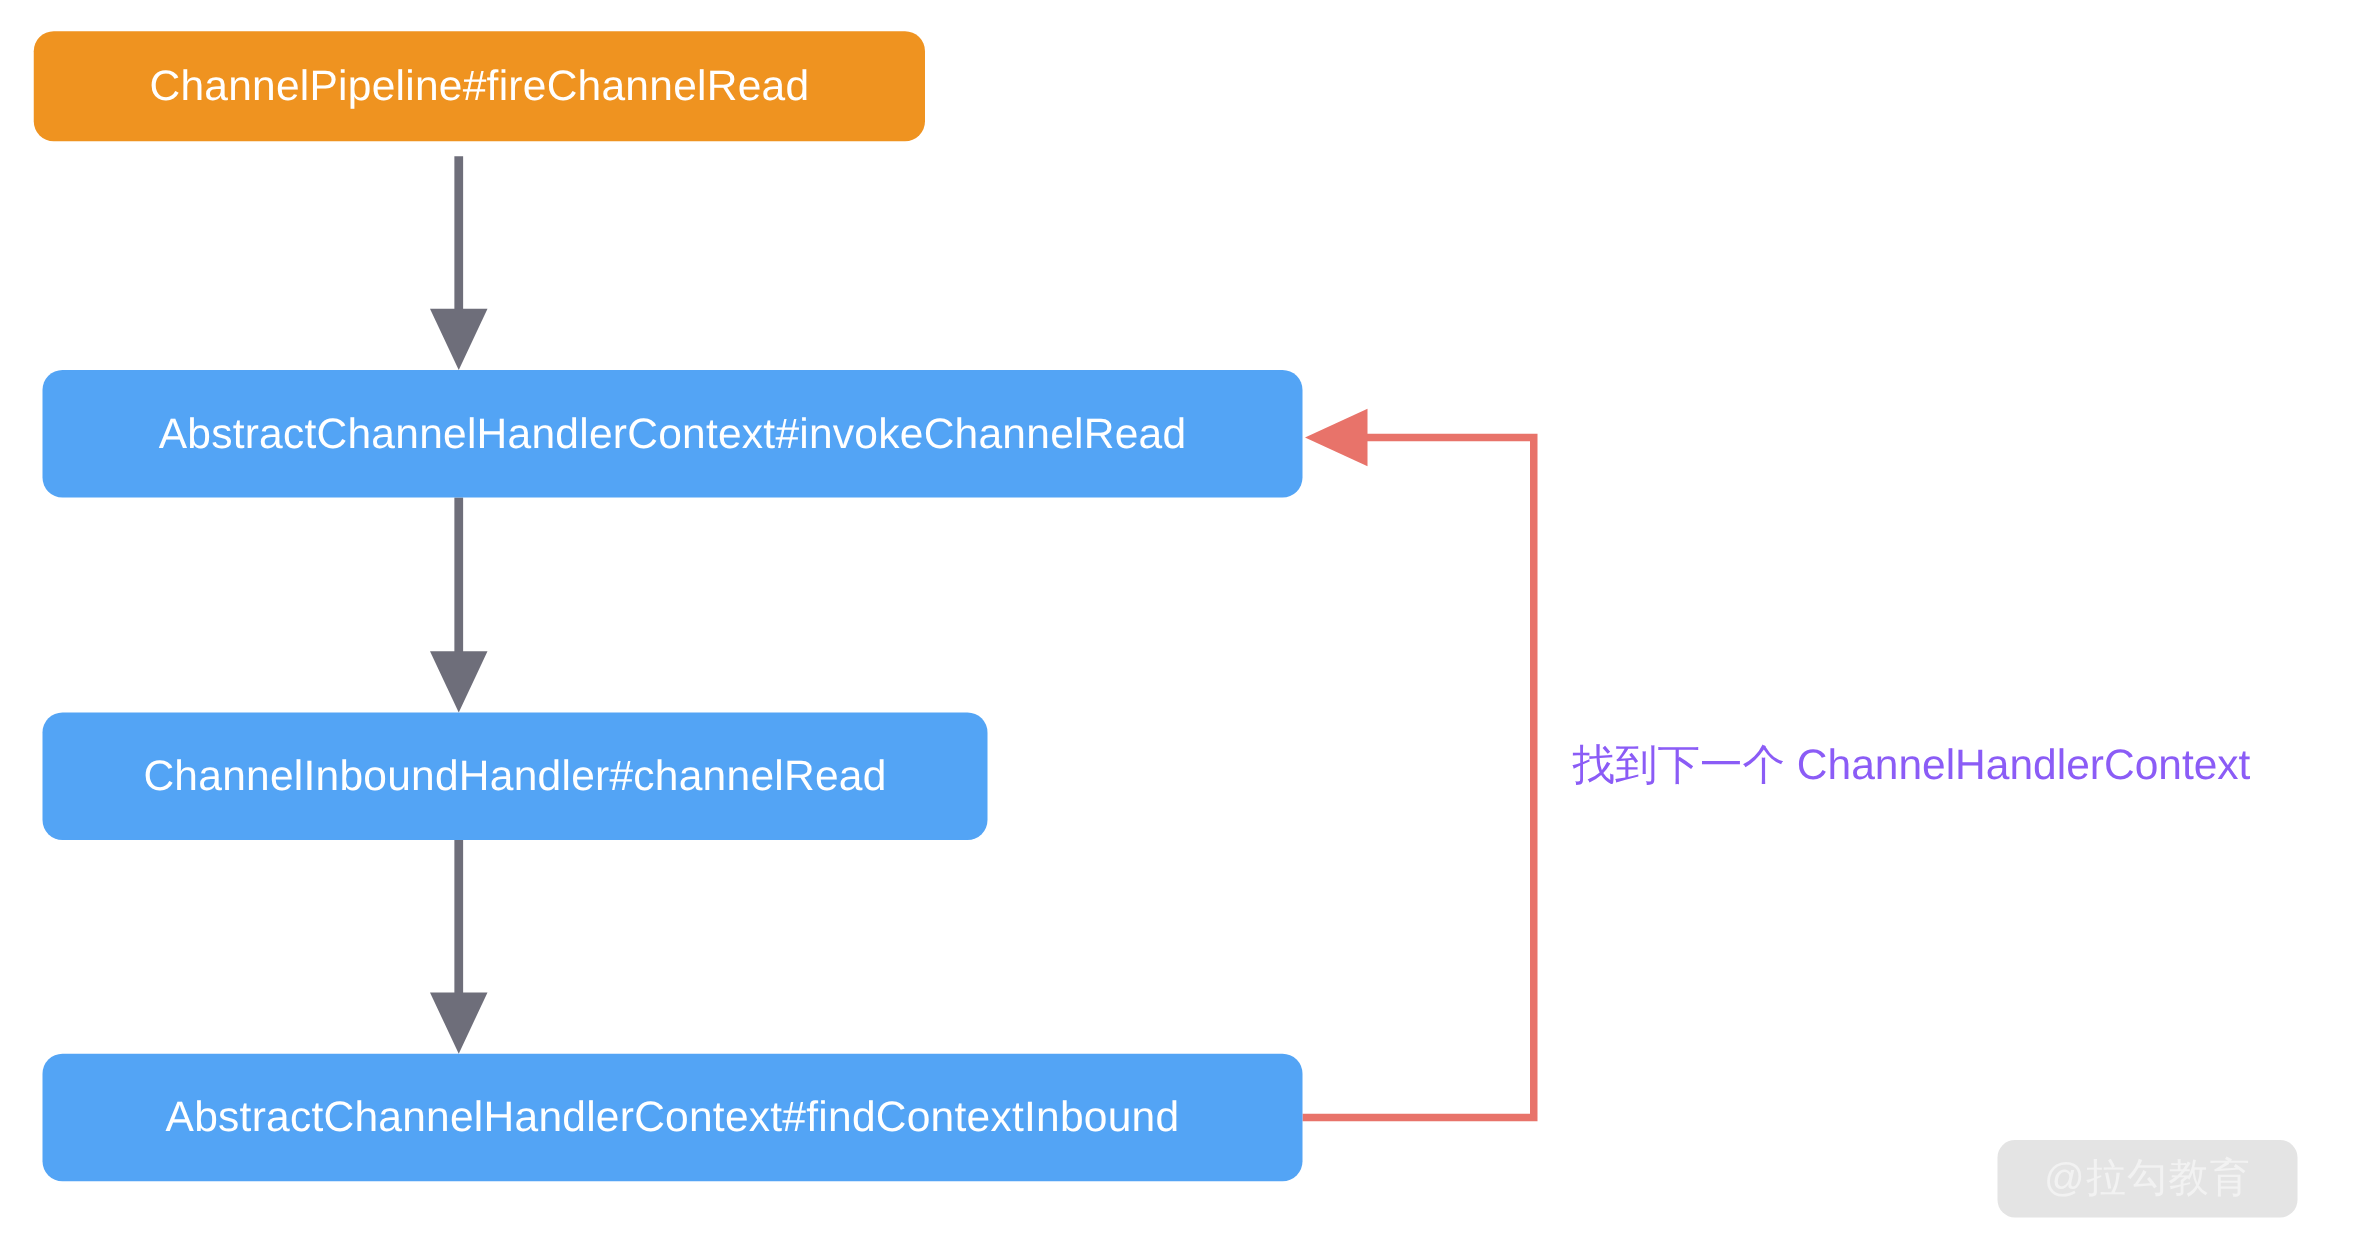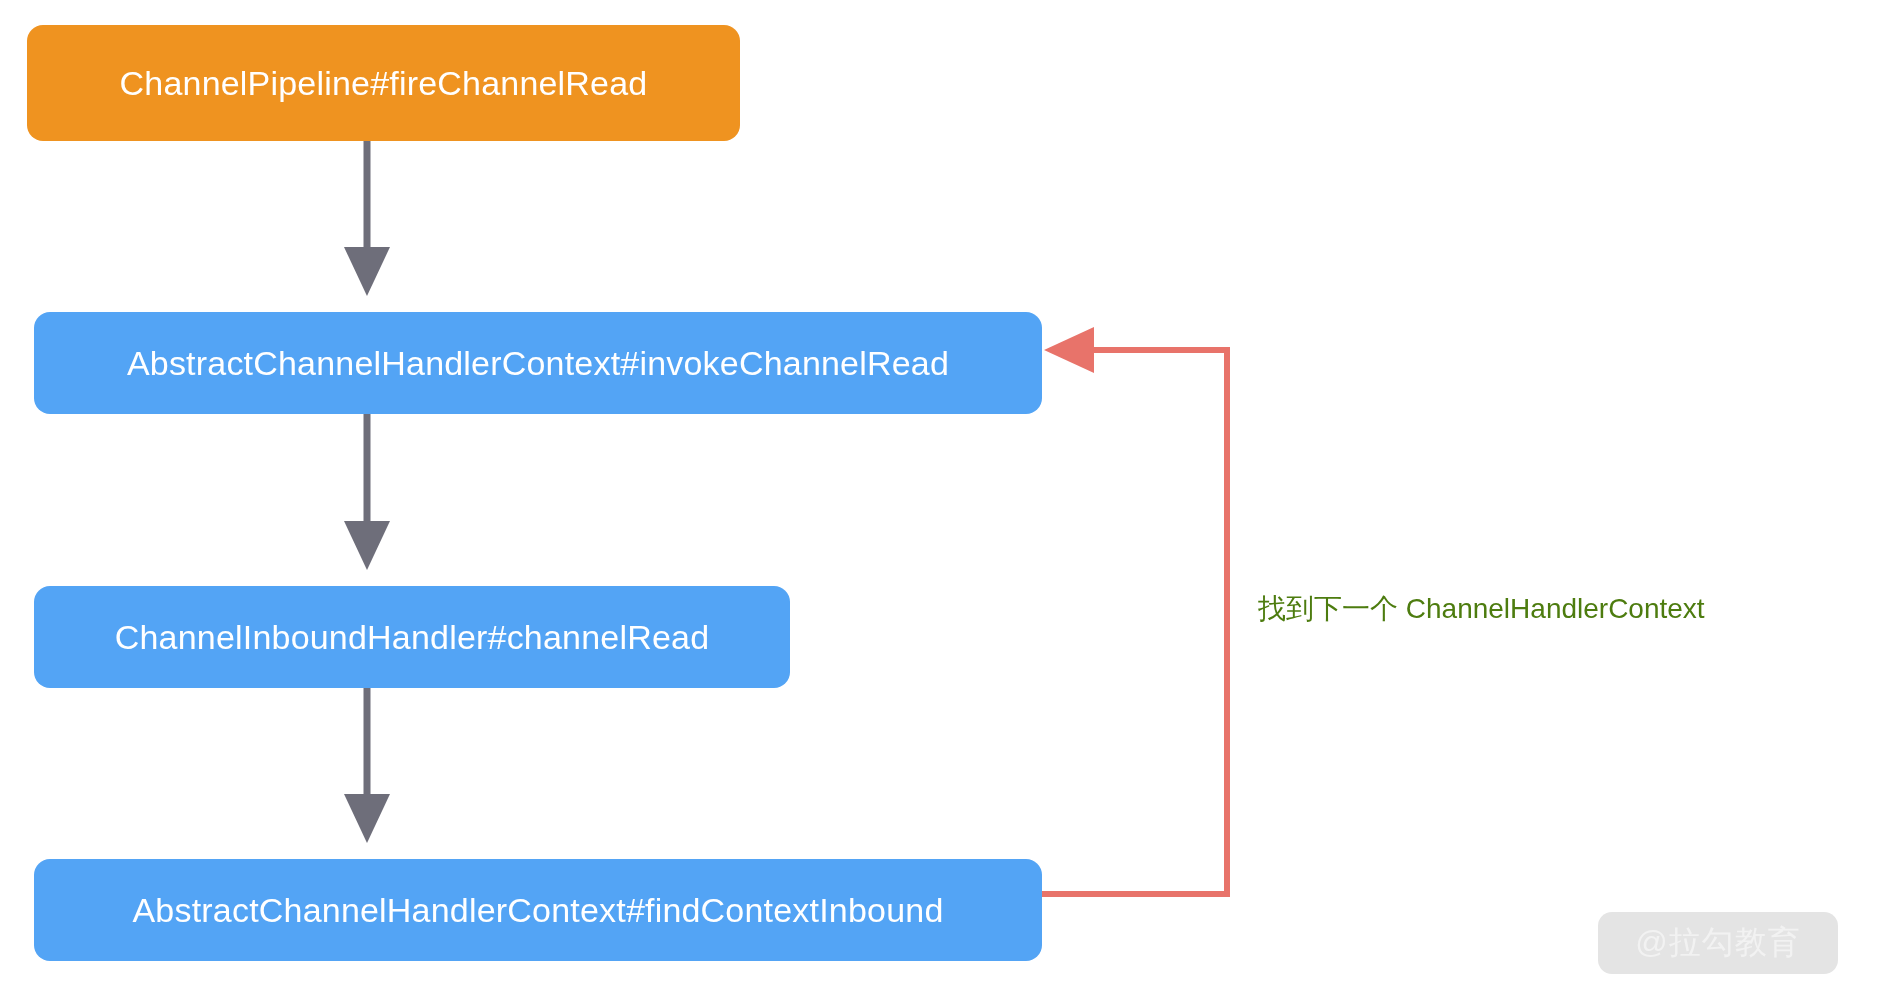--- a/index.html
+++ b/index.html
@@ -31,24 +31,24 @@
     font-size: 34px;
     font-weight: 400;
     letter-spacing: 0.2px;
     line-height: 1;
     white-space: nowrap;
     box-sizing: border-box;
     padding: 0 16px;
     user-select: none;
   }
   .node.orange { background: #EF9320; }
-  .node.blue   { background: #53A4F5; margin-top: 16px; }
+  .node.blue   { background: #53A4F5; }
 
   #node-fire-channel-read {
-    left: 27px;  top: 25px;  width: 713px;  height: 116px;
+    left: 27px;  top: 25px;  width: 713px;  height: 88px;
   }
   #node-invoke-channel-read {
     left: 34px;  top: 296px; width: 1008px; height: 102px;
   }
   #node-channel-read {
     left: 34px;  top: 570px; width: 756px;  height: 102px;
   }
   #node-find-context-inbound {
     left: 34px;  top: 843px; width: 1008px; height: 102px;
   }
@@ -59,22 +59,22 @@
     left: 0; top: 0;
     width: 1884px; height: 990px;
     pointer-events: none;
   }
 
   
   #loop-label {
     position: absolute;
     left: 1258px;
     top: 592px;
-    font-size: 28px;
-    color: #4d7c0f;
+    font-size: 34px;
+    color: #8b5cf6;
     white-space: nowrap;
     line-height: 1.2;
     user-select: none;
   }
 
   
   #watermark {
     position: absolute;
     left: 1598px;
     top: 912px;

